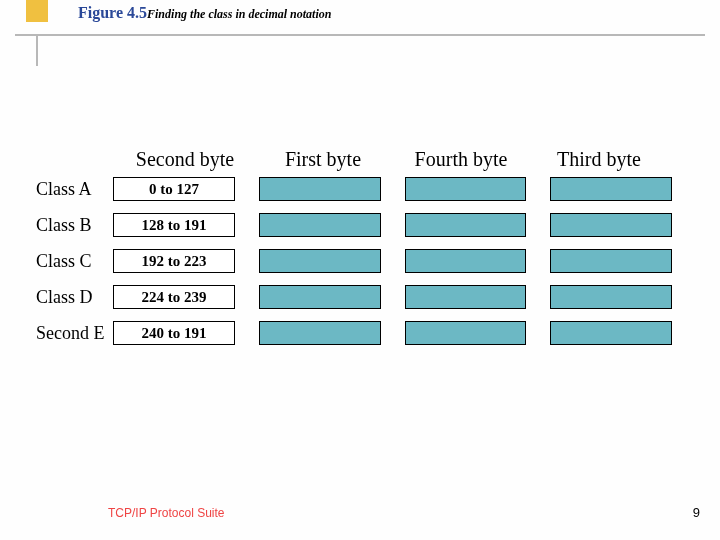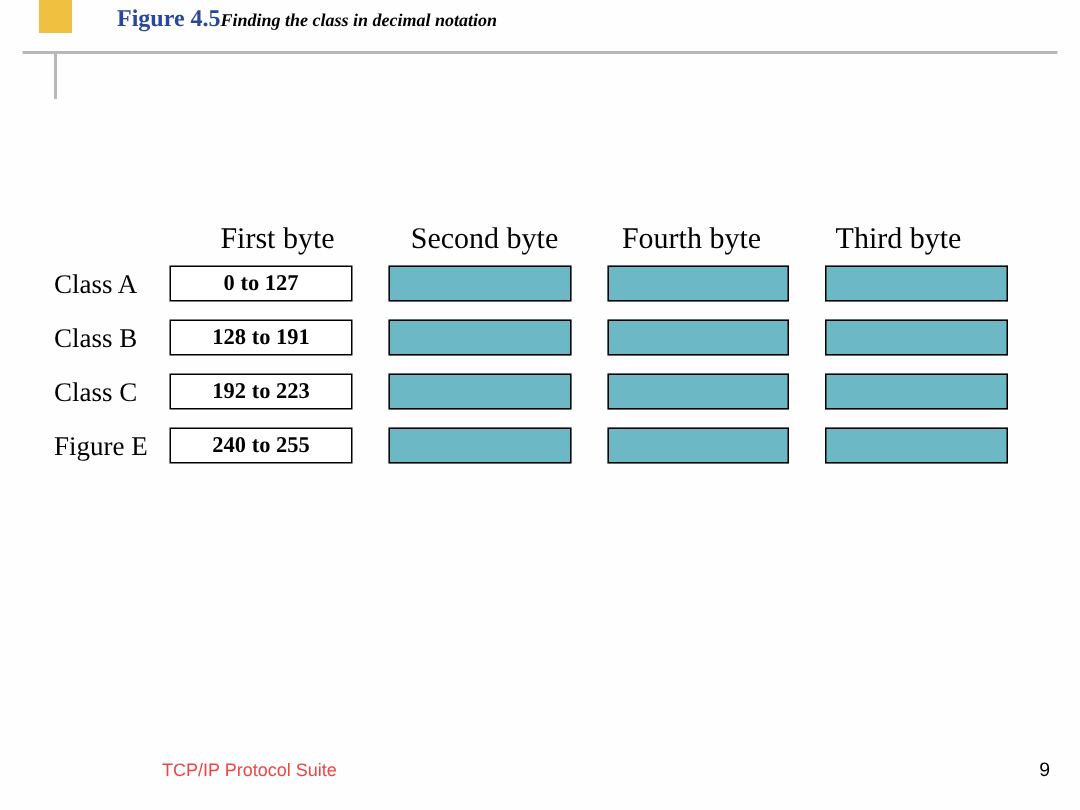--- a/index.html
+++ b/index.html
@@ -130,22 +130,22 @@
   <div class="title-row">
     <span class="fig-label">Figure 4.5</span>
     <span class="fig-title">Finding the class in decimal notation</span>
   </div>
   <div class="hline"></div>
   <div class="vline"></div>
 </div>
 
 <div class="figure">
   <div class="col-headers">
+    <div class="col-header">Second byte</div>
     <div class="col-header">First byte</div>
-    <div class="col-header">Second byte</div>
     <div class="col-header">Fourth byte</div>
     <div class="col-header">Third byte</div>
   </div>
 
   <div class="row">
     <div class="row-label">Class A</div>
     <div class="cell white">0 to 127</div>
     <div class="cell teal"></div>
     <div class="cell teal"></div>
     <div class="cell teal"></div>
@@ -160,24 +160,31 @@
   </div>
 
   <div class="row">
     <div class="row-label">Class C</div>
     <div class="cell white">192 to 223</div>
     <div class="cell teal"></div>
     <div class="cell teal"></div>
     <div class="cell teal"></div>
   </div>
 
+  <div class="row">
+    <div class="row-label">Class D</div>
+    <div class="cell white">224 to 239</div>
+    <div class="cell teal"></div>
+    <div class="cell teal"></div>
+    <div class="cell teal"></div>
+  </div>
 
   <div class="row">
-    <div class="row-label">Figure E</div>
-    <div class="cell white">240 to 255</div>
+    <div class="row-label">Second E</div>
+    <div class="cell white">240 to 191</div>
     <div class="cell teal"></div>
     <div class="cell teal"></div>
     <div class="cell teal"></div>
   </div>
 </div>
 
 <div class="footer-left">TCP/IP Protocol Suite</div>
 <div class="footer-right">9</div>
 
 </body></html>

